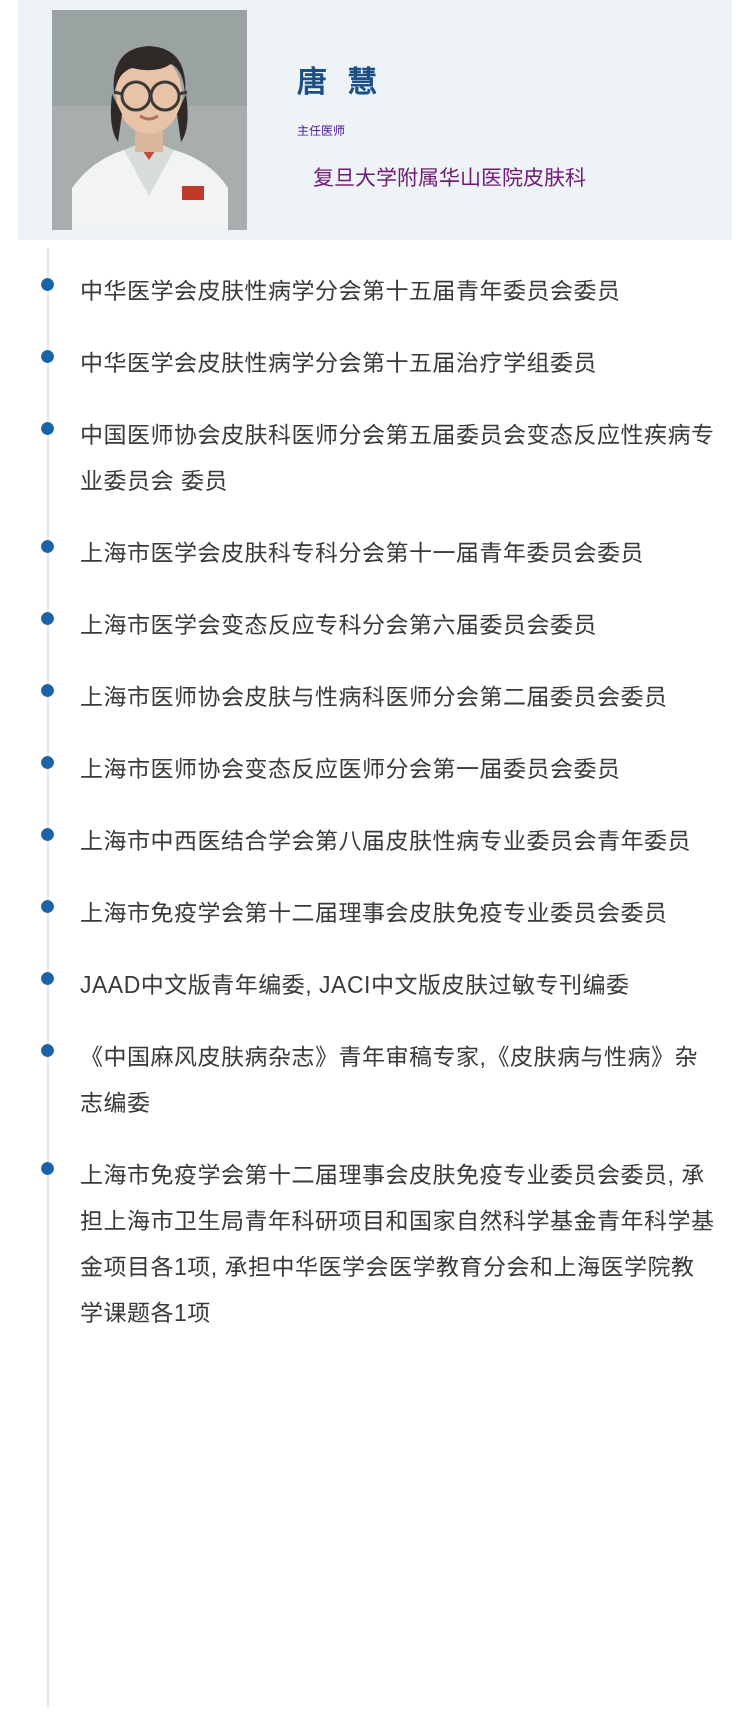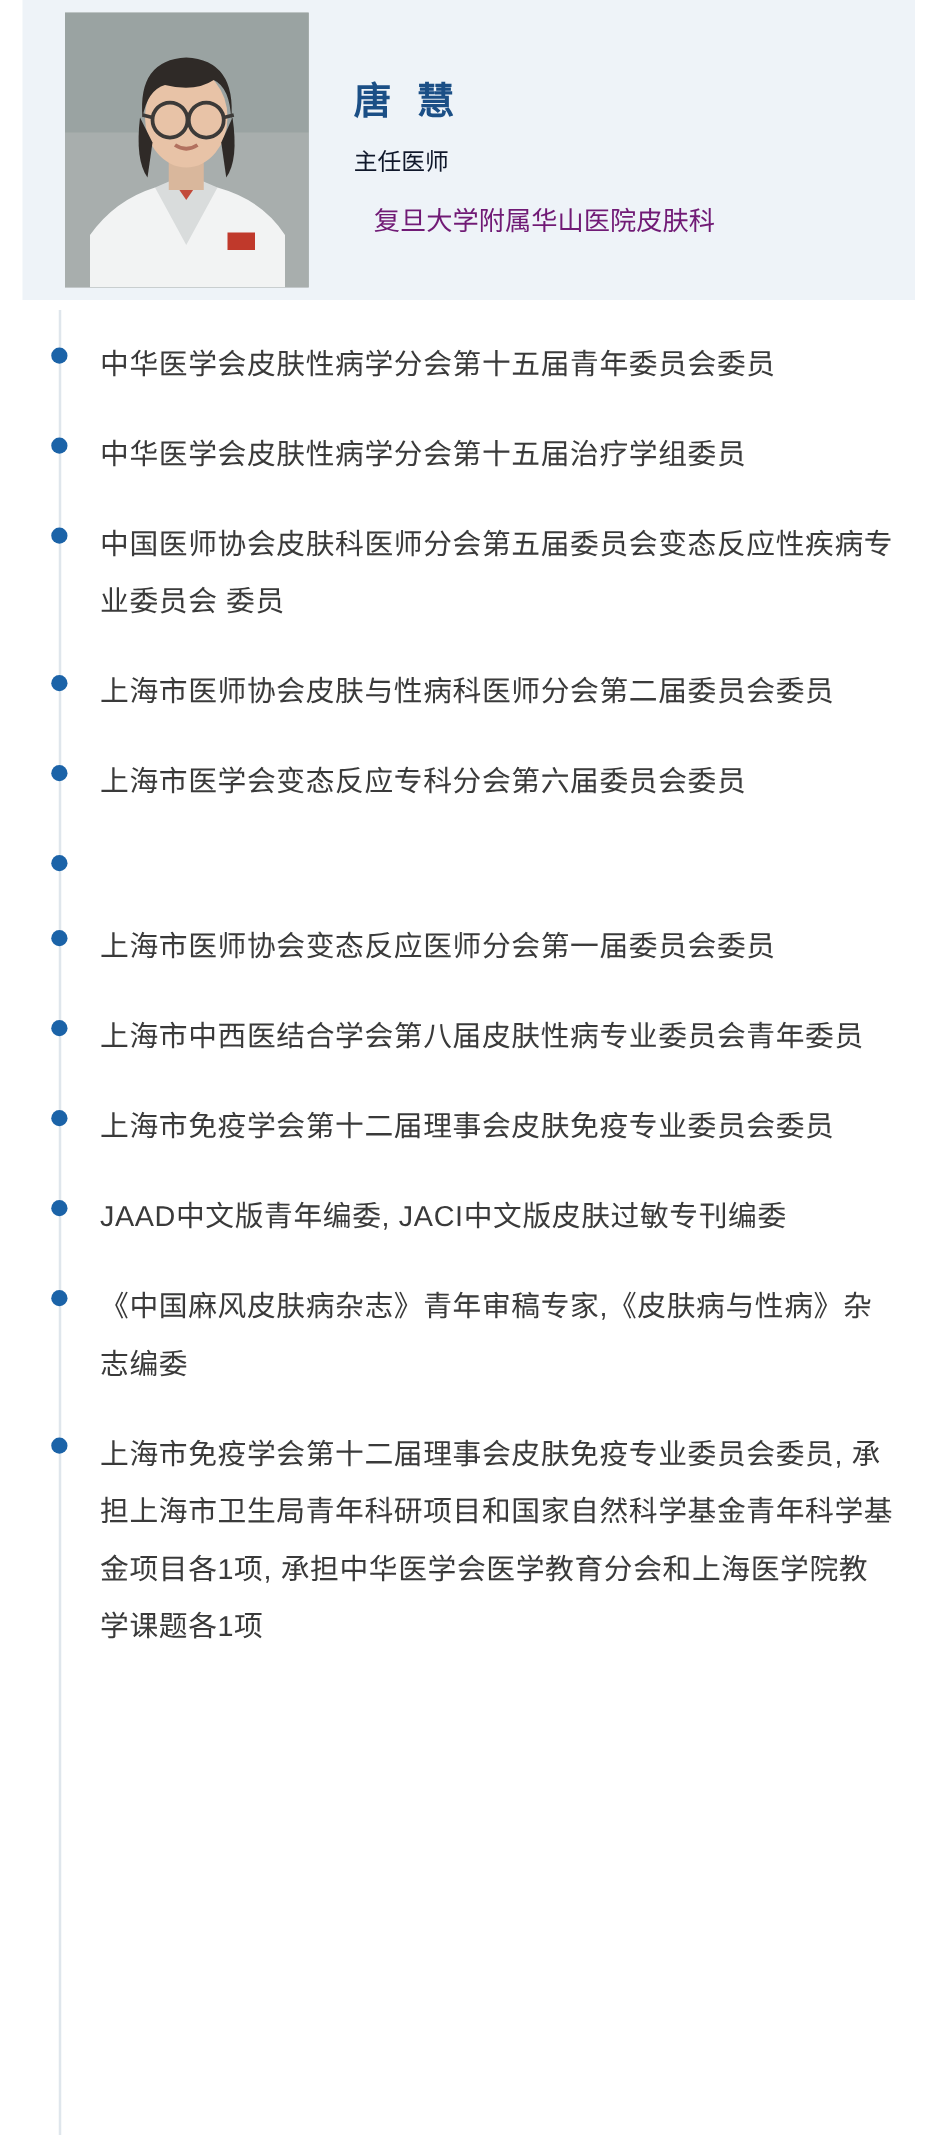--- a/index.html
+++ b/index.html
@@ -41,35 +41,35 @@
     top: 10px;
     width: 195px;
     height: 220px;
     background: #9fa6a4;
     overflow: hidden;
   }
   .portrait svg { display: block; }
 
   .doctor-info {
     position: absolute;
-    left: 265px;
+    left: 279px;
     top: 62px;
     width: 440px;
   }
   .doctor-name {
     font-size: 30px;
     font-weight: bold;
     color: #1b4f86;
     letter-spacing: 6px;
     line-height: 40px;
     margin: 0 0 14px 0;
   }
   .doctor-title {
-    font-size: 19px;
-    color: #0f172a;
+    font-size: 12px;
+    color: #4c1d95;
     line-height: 30px;
     margin: 0 0 12px 0;
   }
   .doctor-dept {
     font-size: 21px;
     color: #701a75;
     line-height: 32px;
     margin: 16px;
   }
 
@@ -191,31 +191,32 @@
     <li class="list-item">
       <span class="bullet"></span>
       <span class="item-text">中华医学会皮肤性病学分会第十五届治疗学组委员</span>
     </li>
     <li class="list-item">
       <span class="bullet"></span>
       <span class="item-text">中国医师协会皮肤科医师分会第五届委员会变态反应性疾病专业委员会 委员</span>
     </li>
     <li class="list-item">
       <span class="bullet"></span>
+      <span class="item-text">上海市医学会皮肤科专科分会第十一届青年委员会委员</span>
+    </li>
+    <li class="list-item">
+      <span class="bullet"></span>
+      <span class="item-text">上海市医学会变态反应专科分会第六届委员会委员</span>
+    </li>
+    <li class="list-item">
+      <span class="bullet"></span>
       <span class="item-text">上海市医师协会皮肤与性病科医师分会第二届委员会委员</span>
     </li>
     <li class="list-item">
       <span class="bullet"></span>
-      <span class="item-text">上海市医学会变态反应专科分会第六届委员会委员</span>
-    </li>
-    <li class="list-item">
-      <span class="bullet"></span>
-    </li>
-    <li class="list-item">
-      <span class="bullet"></span>
       <span class="item-text">上海市医师协会变态反应医师分会第一届委员会委员</span>
     </li>
     <li class="list-item">
       <span class="bullet"></span>
       <span class="item-text">上海市中西医结合学会第八届皮肤性病专业委员会青年委员</span>
     </li>
     <li class="list-item">
       <span class="bullet"></span>
       <span class="item-text">上海市免疫学会第十二届理事会皮肤免疫专业委员会委员</span>
     </li>

